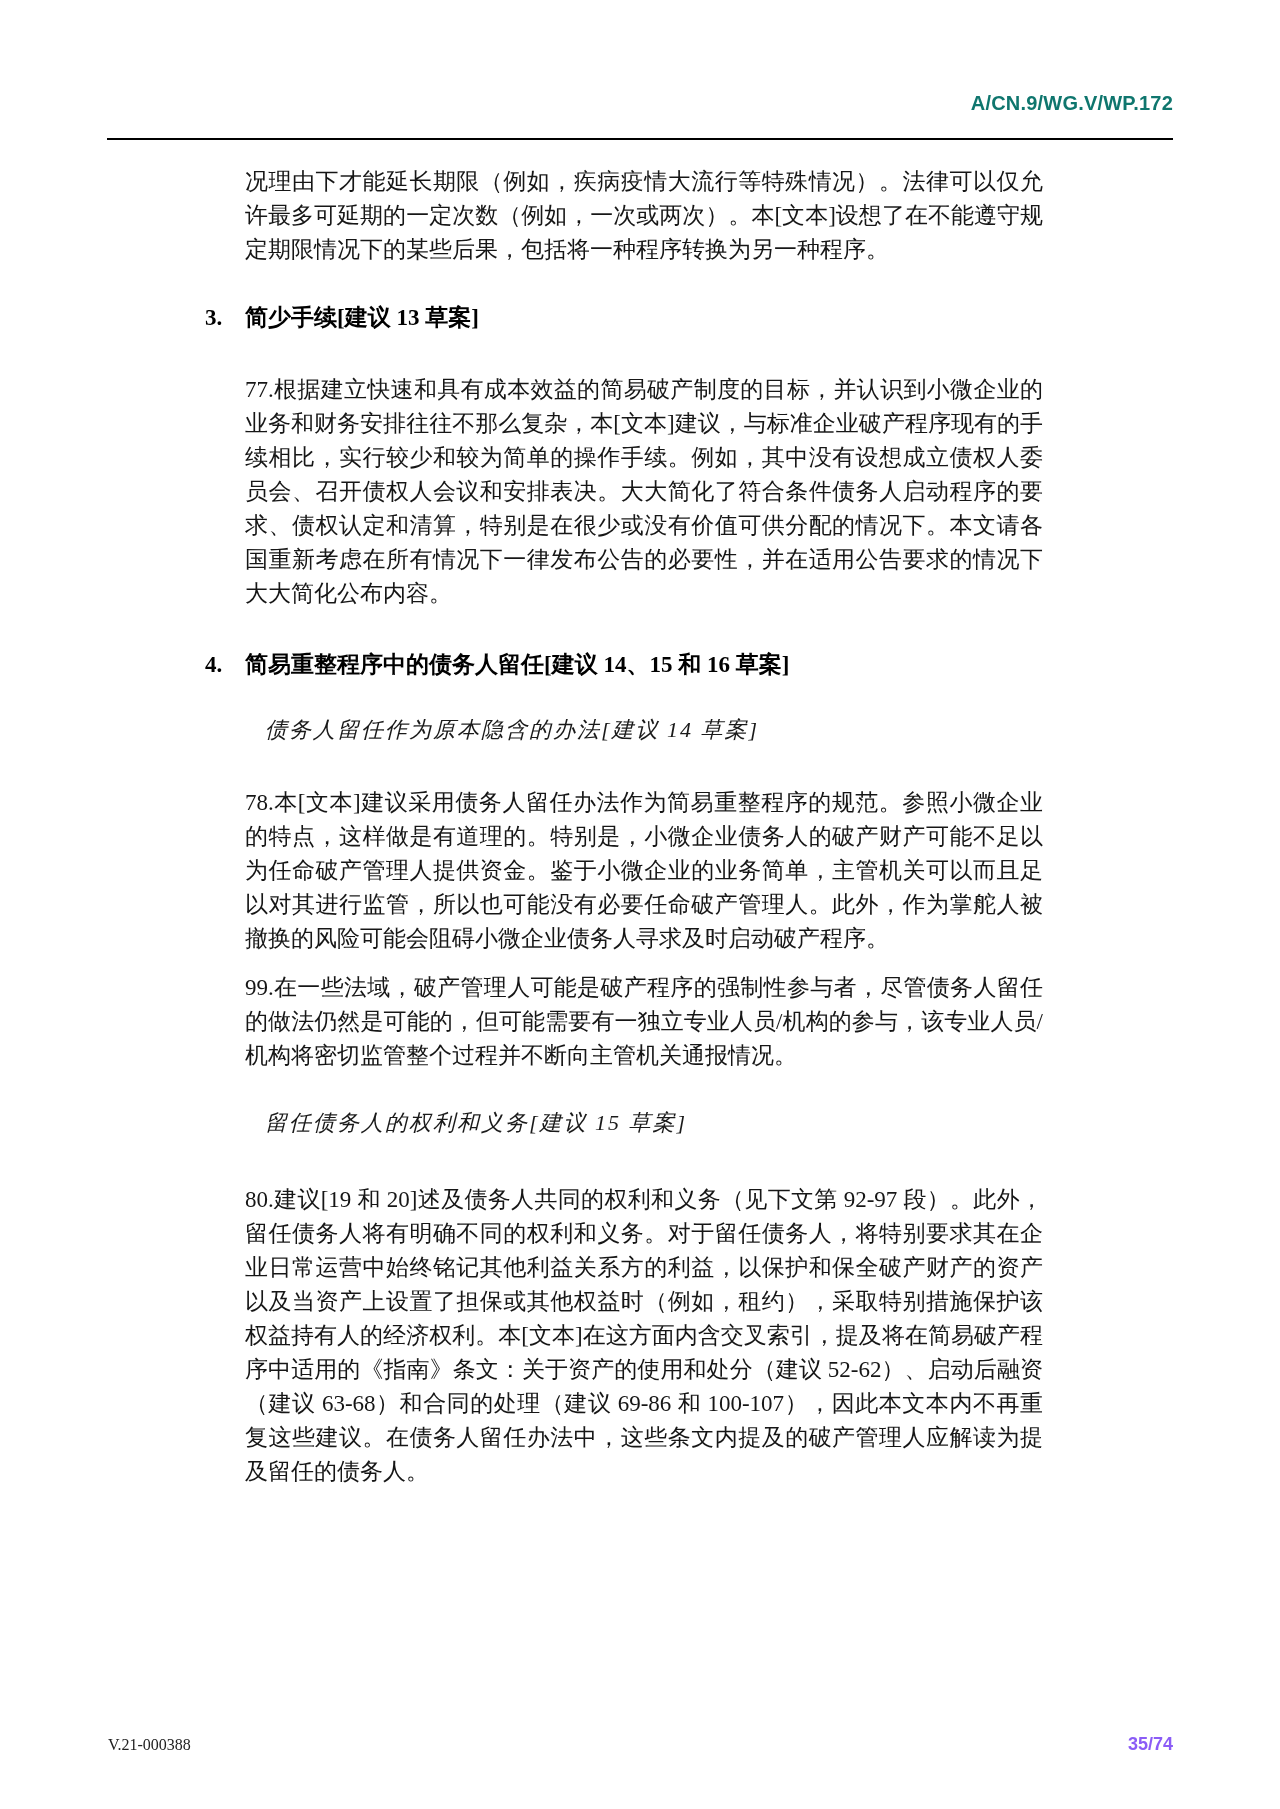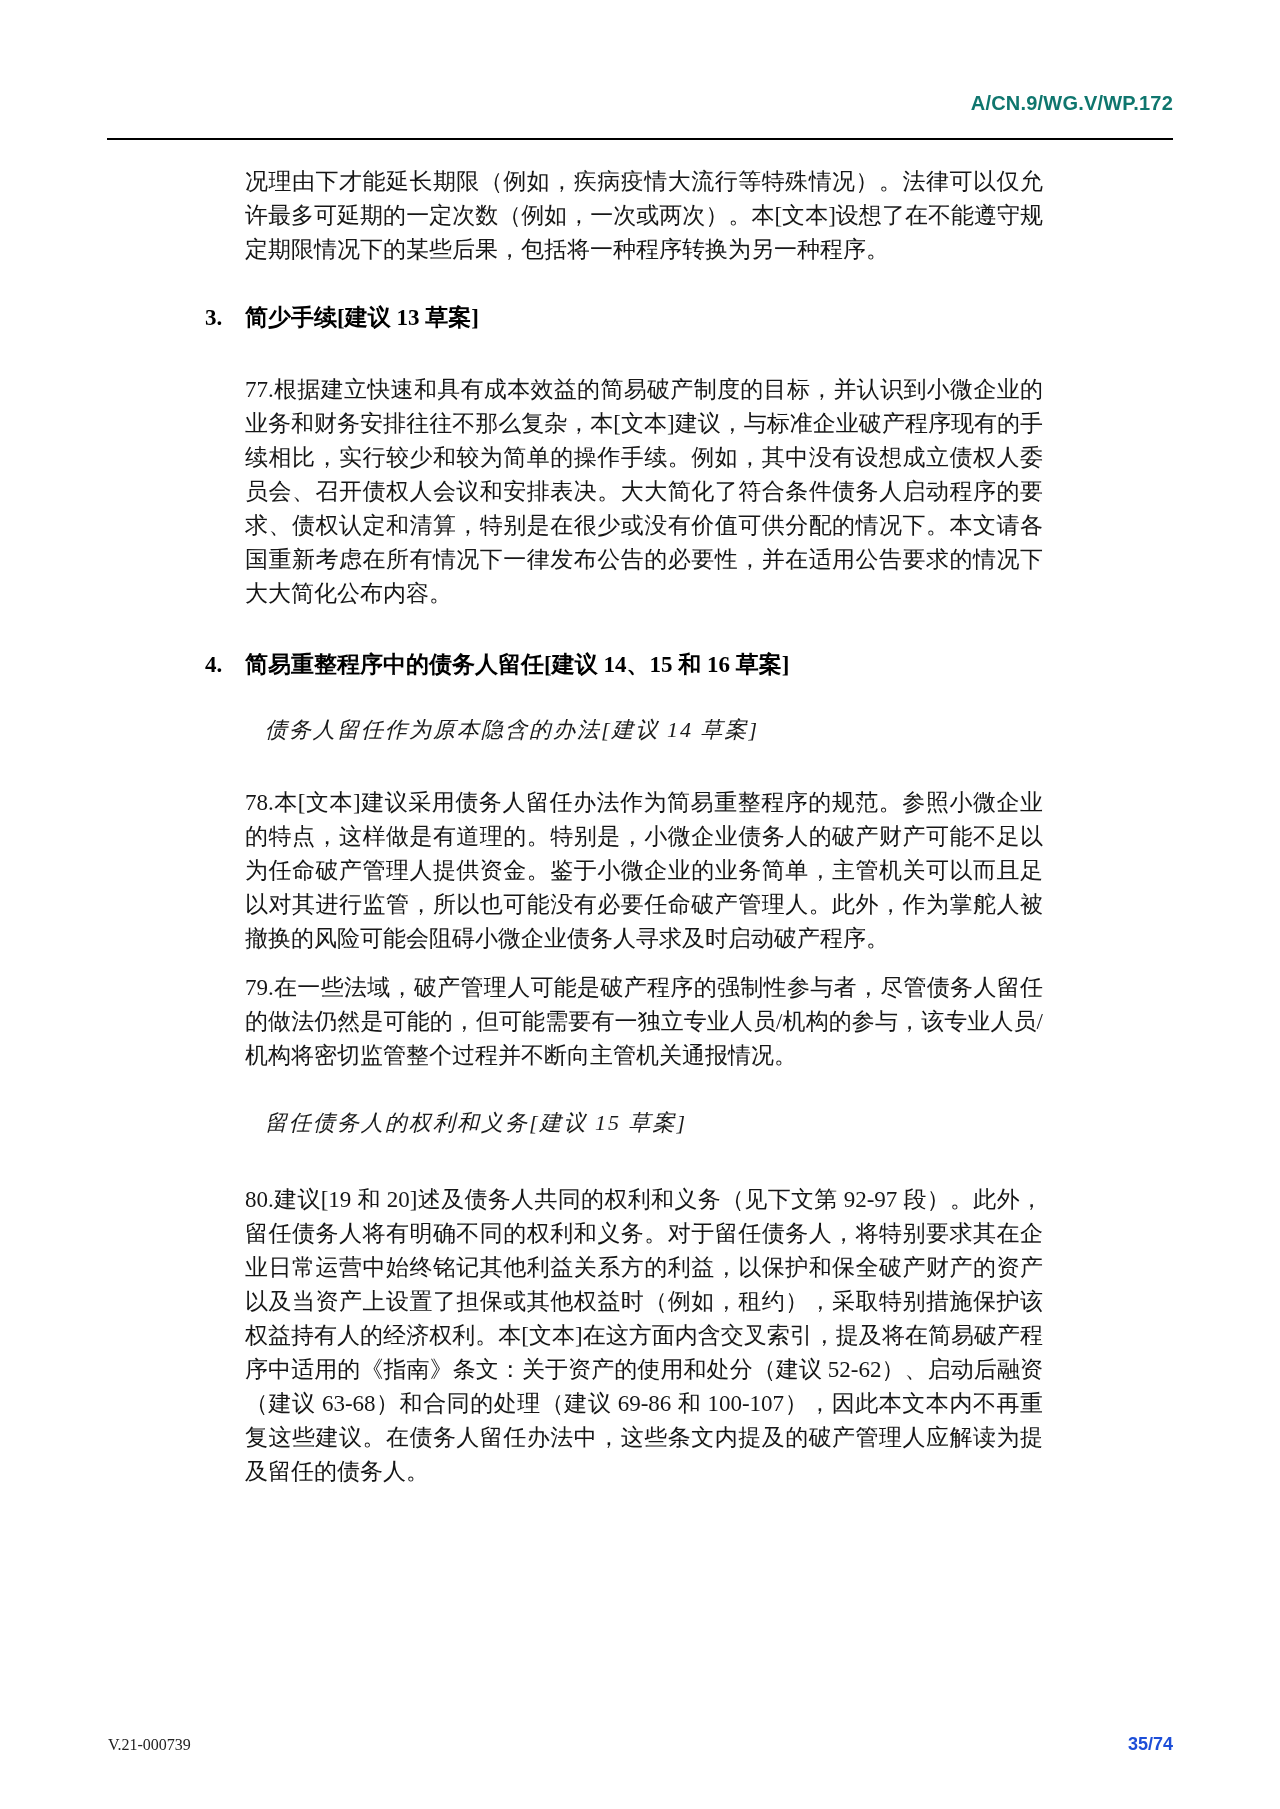--- a/index.html
+++ b/index.html
@@ -46,21 +46,21 @@
 
   
   .footer-left {
     position: absolute; left: 108px; top: 1736px;
     font-size: 16px; color: #222;
     font-family: "Liberation Serif", "DejaVu Serif", serif;
   }
   .footer-right {
     position: absolute; right: 107px; top: 1734px;
     font-family: "Liberation Sans", "DejaVu Sans", sans-serif;
-    font-weight: bold; font-size: 18px; color: #1d4ed8;
+    font-weight: bold; font-size: 18px; color: #8b5cf6;
   }
 </style>
 </head>
 <body>
 
 <div class="page">
 
   <div class="doc-symbol">A/CN.9/WG.V/WP.172</div>
   <div class="header-rule"></div>
 
@@ -80,26 +80,26 @@
     <span>简易重整程序中的债务人留任[建议 14、15 和 16 草案]</span>
   </h2>
 
   <p class="blk subhead" style="top:713px">债务人留任作为原本隐含的办法[建议 14 草案]</p>
 
   <p class="blk" style="top:786px">
     <span class="pnum">78.</span><span>本[文本]建议采用债务人留任办法作为简易重整程序的规范。参照小微企业的特点，这样做是有道理的。特别是，小微企业债务人的破产财产可能不足以为任命破产管理人提供资金。鉴于小微企业的业务简单，主管机关可以而且足以对其进行监管，所以也可能没有必要任命破产管理人。此外，作为掌舵人被撤换的风险可能会阻碍小微企业债务人寻求及时启动破产程序。</span>
   </p>
 
   <p class="blk" style="top:971px">
-    <span class="pnum">79.</span><span>在一些法域，破产管理人可能是破产程序的强制性参与者，尽管债务人留任的做法仍然是可能的，但可能需要有一独立专业人员/机构的参与，该专业人员/机构将密切监管整个过程并不断向主管机关通报情况。</span>
+    <span class="pnum">99.</span><span>在一些法域，破产管理人可能是破产程序的强制性参与者，尽管债务人留任的做法仍然是可能的，但可能需要有一独立专业人员/机构的参与，该专业人员/机构将密切监管整个过程并不断向主管机关通报情况。</span>
   </p>
 
   <p class="blk subhead" style="top:1106px">留任债务人的权利和义务[建议 15 草案]</p>
 
   <p class="blk" style="top:1183px">
     <span class="pnum">80.</span><span>建议[19 和 20]述及债务人共同的权利和义务（见下文第 92-97 段）。此外，留任债务人将有明确不同的权利和义务。对于留任债务人，将特别要求其在企业日常运营中始终铭记其他利益关系方的利益，以保护和保全破产财产的资产以及当资产上设置了担保或其他权益时（例如，租约），采取特别措施保护该权益持有人的经济权利。本[文本]在这方面内含交叉索引，提及将在简易破产程序中适用的《指南》条文：关于资产的使用和处分（建议 52-62）、启动后融资（建议 63-68）和合同的处理（建议 69-86 和 100-107），因此本文本内不再重复这些建议。在债务人留任办法中，这些条文内提及的破产管理人应解读为提及留任的债务人。</span>
   </p>
 
 
-  <div class="footer-left">V.21-000739</div>
+  <div class="footer-left">V.21-000388</div>
   <div class="footer-right">35/74</div>
 
 </div>
 
 </body></html>

